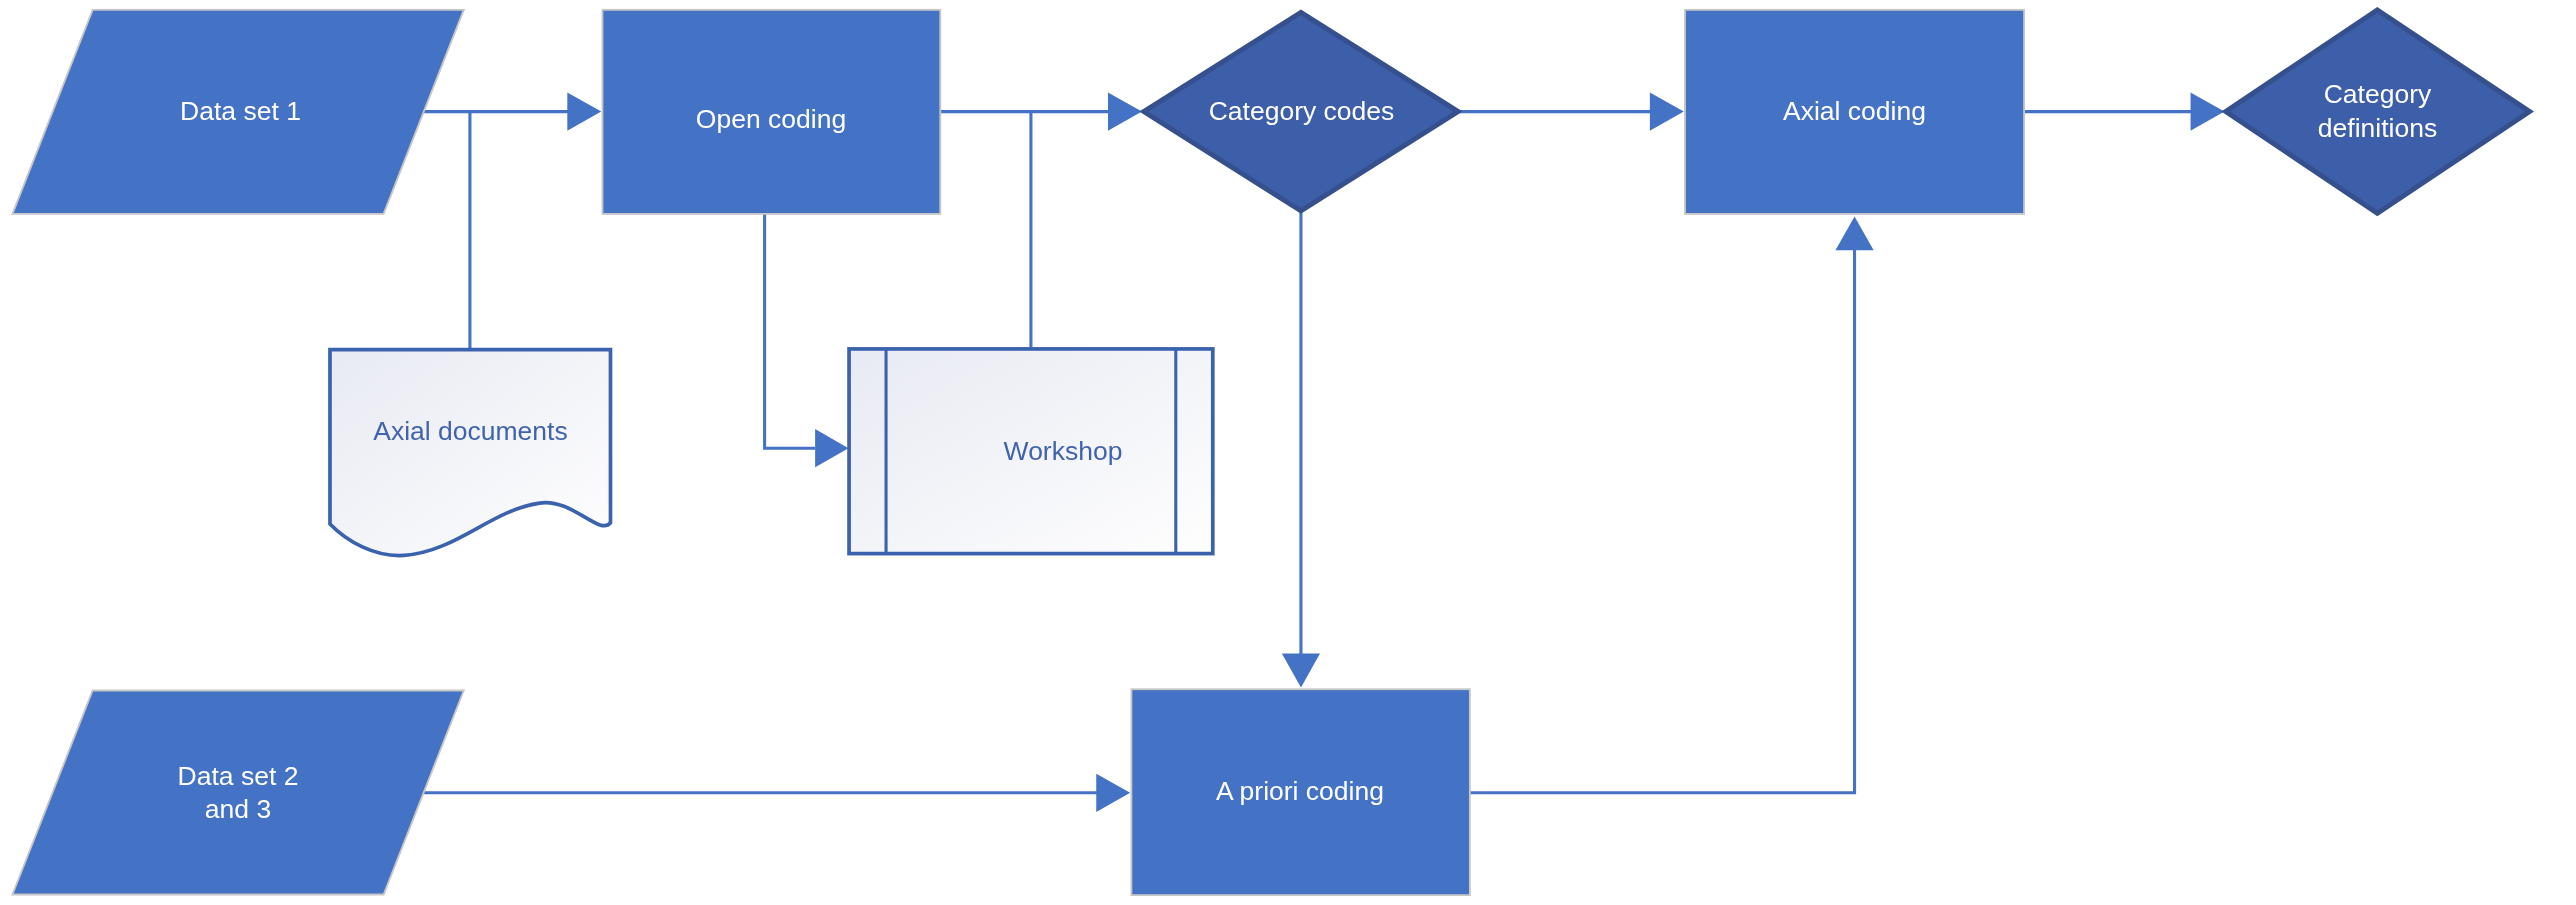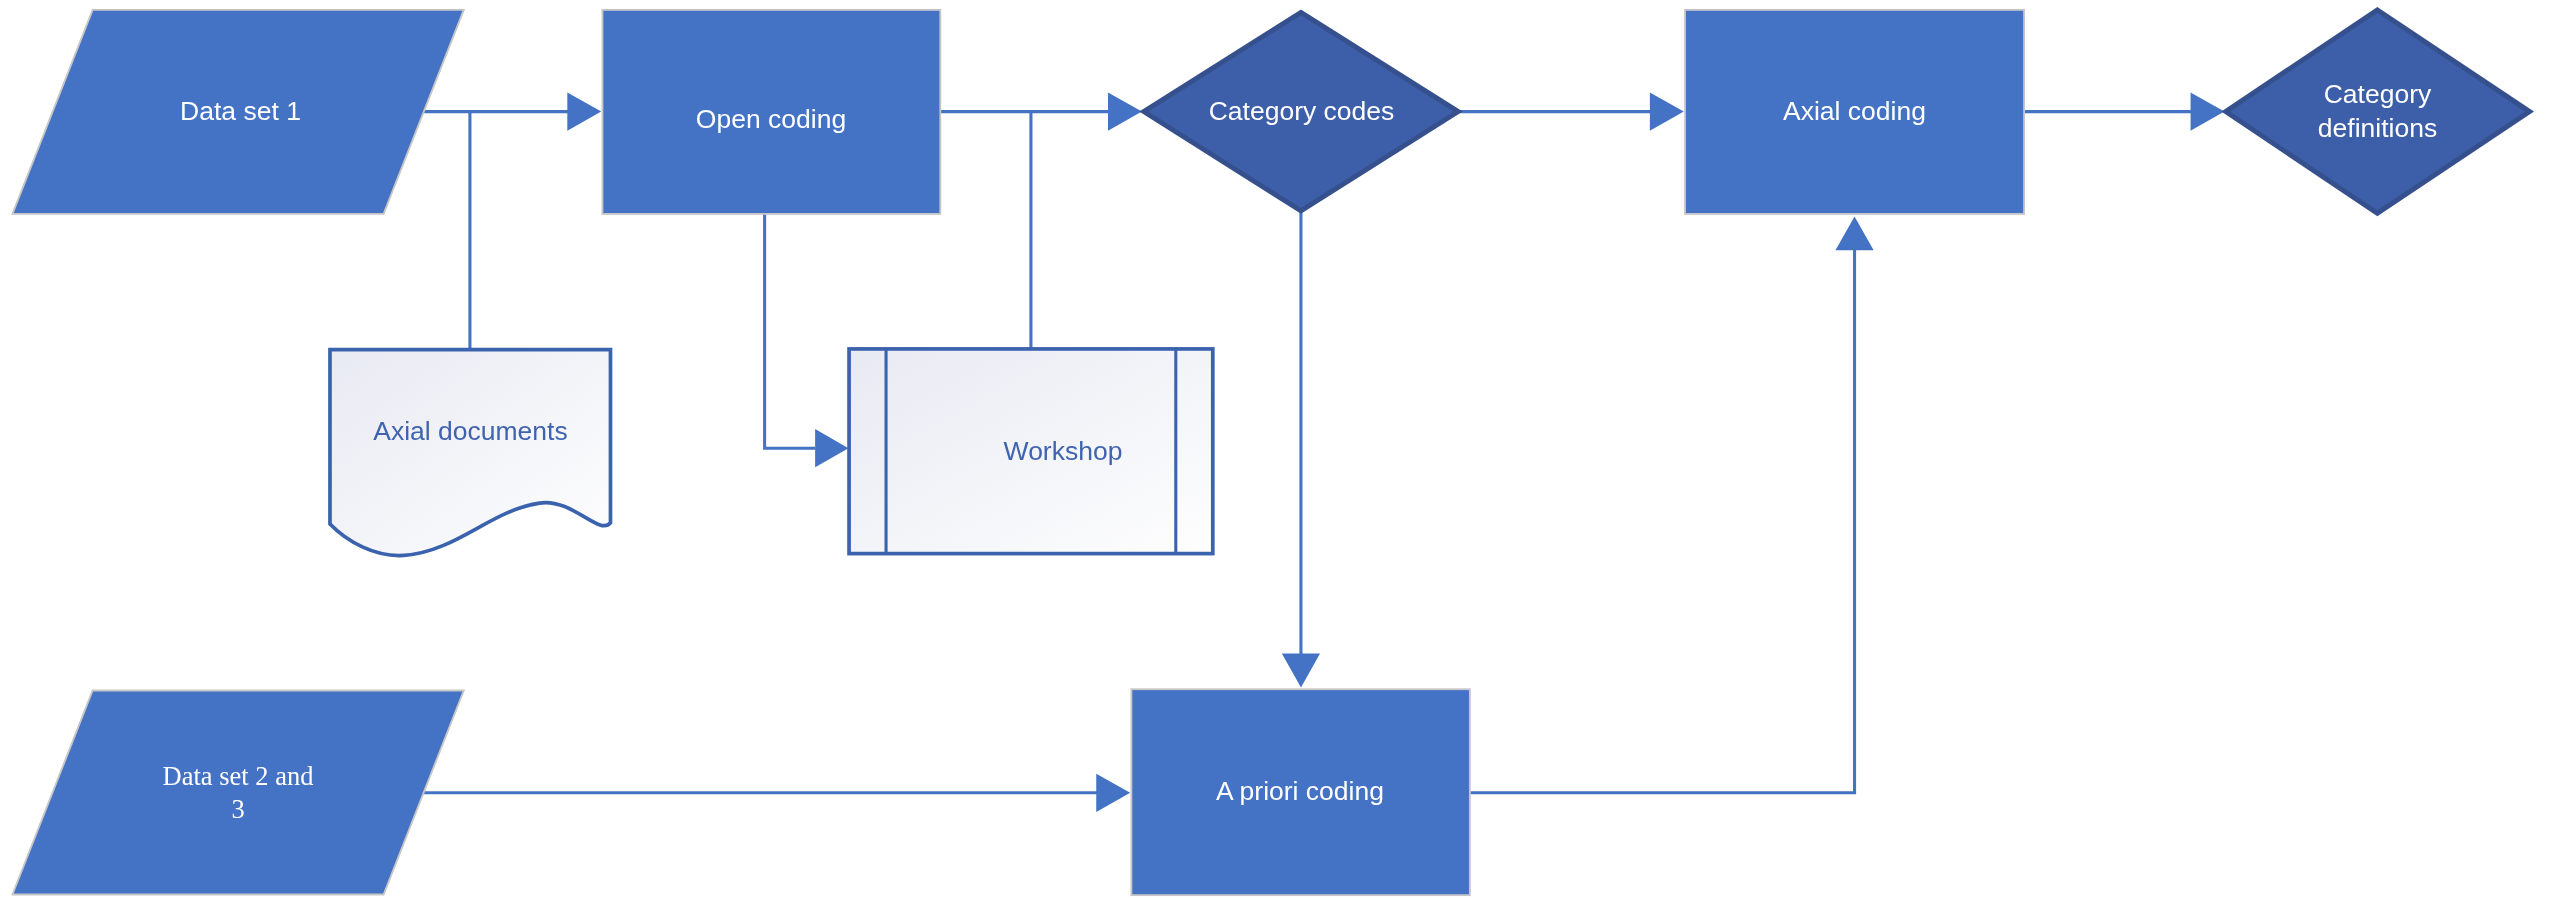--- a/index.html
+++ b/index.html
@@ -118,18 +118,18 @@
   <div class="label" style="left:1685px; top:10px; width:339px; height:204px;">Axial coding</div>
 
   <div class="label" style="left:1146px; top:11px; width:311px; height:201px;">Category codes</div>
 
   <div class="label label--wrap" style="left:2279px; top:10px; width:197px; height:203px;">Category definitions</div>
 
   <div class="label label--light" style="left:330px; top:350px; width:281px; height:164px;">Axial documents</div>
 
   <div class="label label--light" style="left:886px; top:349px; width:290px; height:205px;padding-left:32px;">Workshop</div>
 
-  <div class="label label--wrap" style="left:158px; top:691px; width:160px; height:204px;font-family:Liberation Serif, serif;">Data set 2 and 3</div>
+  <div class="label label--wrap" style="left:158px; top:691px; width:160px; height:204px;">Data set 2 and 3</div>
 
   <div class="label" style="left:1131px; top:689px; width:338px; height:206px;">A priori coding</div>
 
 </div>
 
 
 </body></html>

